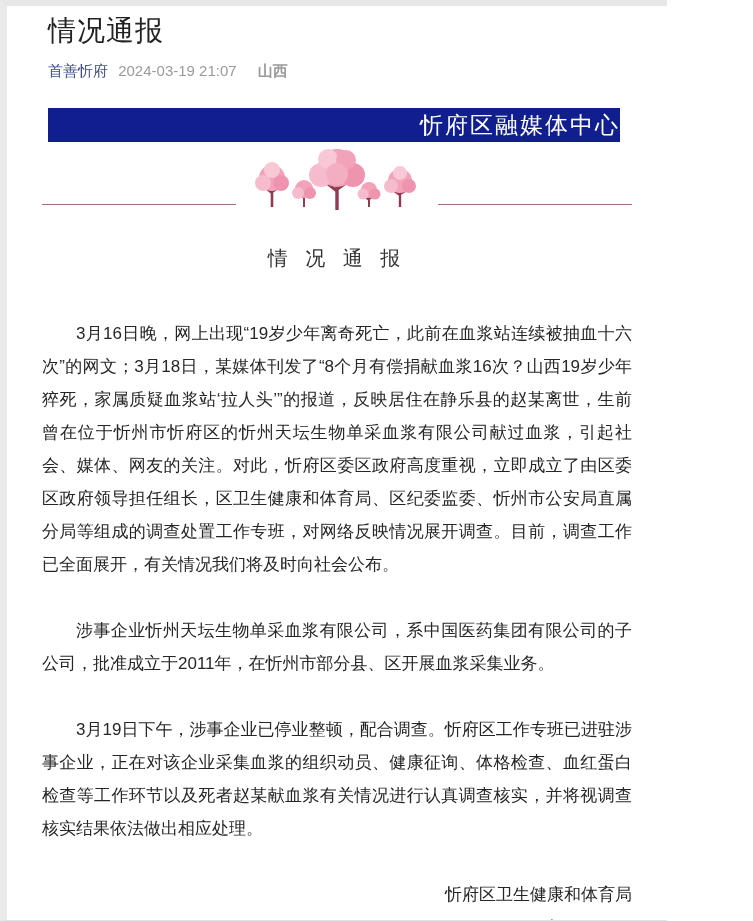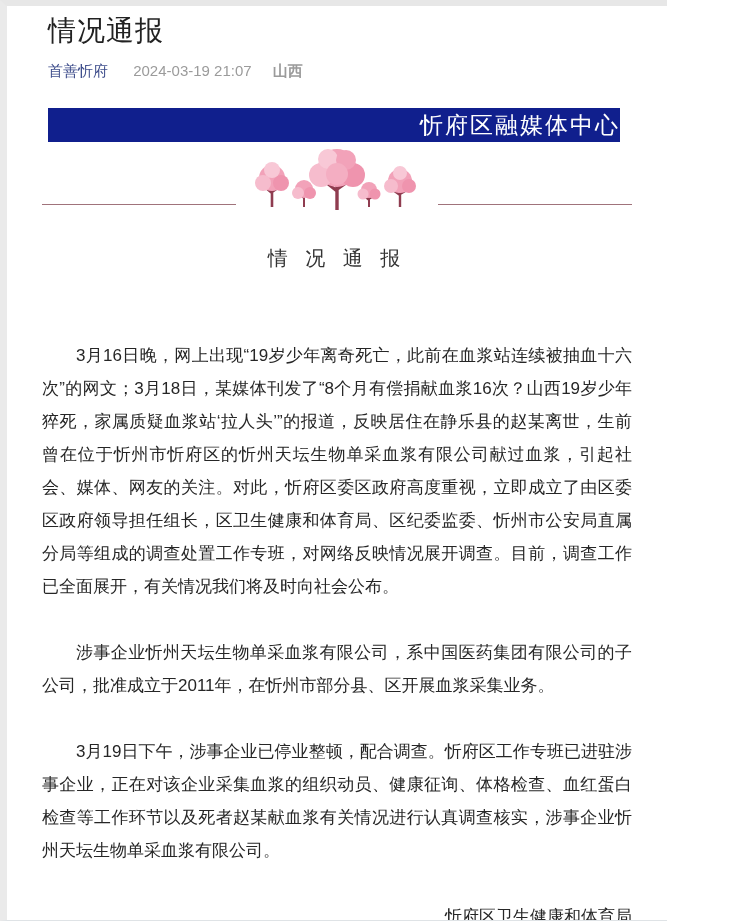--- a/index.html
+++ b/index.html
@@ -30,21 +30,21 @@
     letter-spacing: 1px;
   }
   .meta {
     margin: 13px 0 0 6px;
     font-size: 15px;
     line-height: 20px;
   }
   .meta .source {
     color: #3f4e8c;
     font-weight: 500;
-    margin-right: 21px;
+    margin-right: 6px;
     cursor: pointer;
   }
   .meta .datetime { color: #9b9b9b; margin-right: 17px; }
   .meta .location { color: #9b9b9b; font-weight: bold; }
   .banner {
     margin: 27px 0 0 6px;
     width: 572px;
     height: 34px;
     background: #101f8d;
     color: #ffffff;
@@ -69,21 +69,21 @@
   .divider svg { margin: 0 6px; display: block; }
   .notice-heading {
     margin: 32px 0 0 0;
     text-align: center;
     font-size: 20px;
     font-weight: 400;
     color: #333333;
     letter-spacing: 6px;
     line-height: 26px;
   }
-  .article { margin-top: 68px; }
+  .article { margin-top: 46px; }
   .article p {
     margin: 0 0 33px 0;
     font-size: 17px;
     line-height: 33px;
     text-align: justify;
     text-indent: 2em;
     color: #262626;
   }
   .signature-block {
     margin-top: 30px;
@@ -147,21 +147,21 @@
         <circle cx="158" cy="26" r="7" fill="#f8c8d6"></circle>
       </svg>
       <div class="line"></div>
     </div>
 
     <div class="notice-heading">情 况 通 报</div>
 
     <div class="article">
       <p>3月16日晚，网上出现“19岁少年离奇死亡，此前在血浆站连续被抽血十六次”的网文；3月18日，某媒体刊发了“8个月有偿捐献血浆16次？山西19岁少年猝死，家属质疑血浆站‘拉人头’”的报道，反映居住在静乐县的赵某离世，生前曾在位于忻州市忻府区的忻州天坛生物单采血浆有限公司献过血浆，引起社会、媒体、网友的关注。对此，忻府区委区政府高度重视，立即成立了由区委区政府领导担任组长，区卫生健康和体育局、区纪委监委、忻州市公安局直属分局等组成的调查处置工作专班，对网络反映情况展开调查。目前，调查工作已全面展开，有关情况我们将及时向社会公布。</p>
       <p>涉事企业忻州天坛生物单采血浆有限公司，系中国医药集团有限公司的子公司，批准成立于2011年，在忻州市部分县、区开展血浆采集业务。</p>
-      <p>3月19日下午，涉事企业已停业整顿，配合调查。忻府区工作专班已进驻涉事企业，正在对该企业采集血浆的组织动员、健康征询、体格检查、血红蛋白检查等工作环节以及死者赵某献血浆有关情况进行认真调查核实，涉事企业忻州天坛生物单采血浆有限公司。</p>
+      <p>3月19日下午，涉事企业已停业整顿，配合调查。忻府区工作专班已进驻涉事企业，正在对该企业采集血浆的组织动员、健康征询、体格检查、血红蛋白检查等工作环节以及死者赵某献血浆有关情况进行认真调查核实，并将视调查核实结果依法做出相应处理。</p>
     </div>
 
     <div class="signature-block">
       <div class="sign-org">忻府区卫生健康和体育局</div>
       <div class="sign-date">2024年3月19日</div>
     </div>
 
   </div>
 </div>
 

